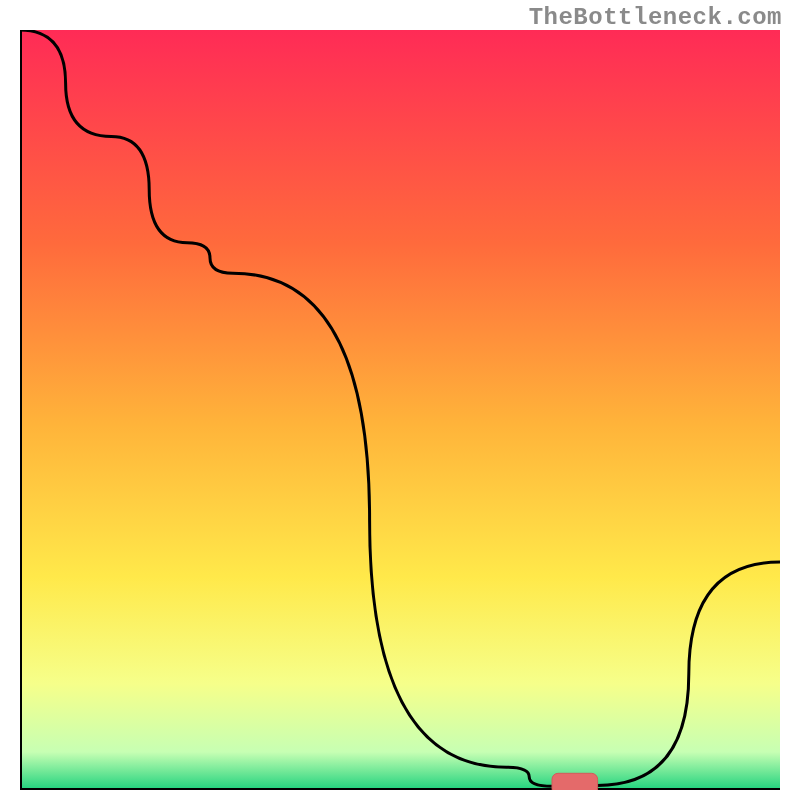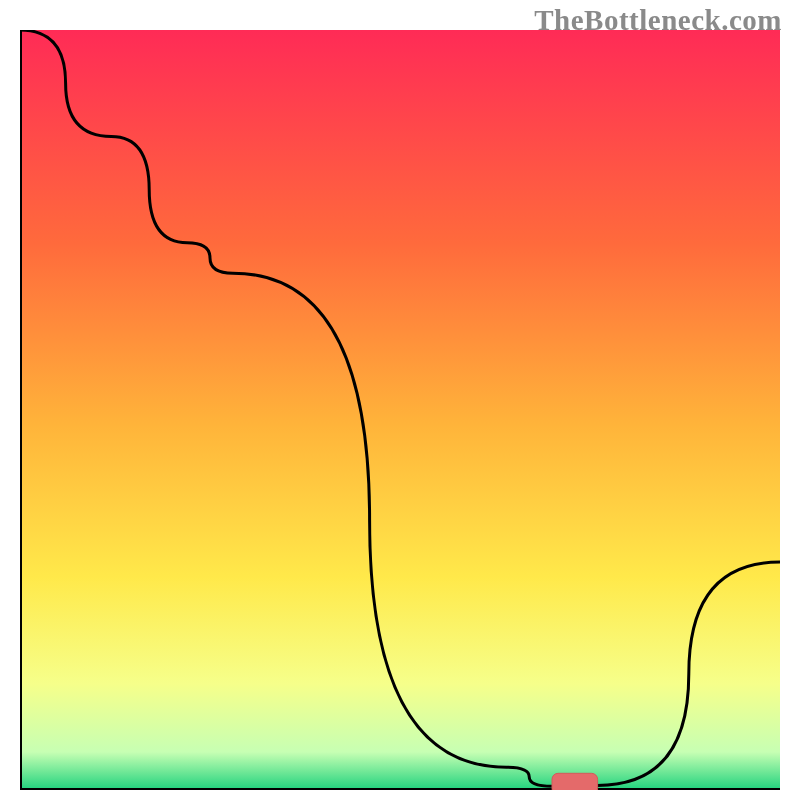--- a/index.html
+++ b/index.html
@@ -12,22 +12,22 @@
   }
   .frame {
     position: relative;
     width: 800px;
     height: 800px;
   }
   .watermark {
     position: absolute;
     top: 4px;
     right: 18px;
-    font-family: Liberation Serif, serif;
-    font-size: 29px;
+    font-family: Liberation Mono, monospace;
+    font-size: 24px;
     font-weight: 600;
     color: #8a8a8a;
     letter-spacing: 0.5px;
     z-index: 10;
   }
   .plot {
     position: absolute;
     left: 20px;
     top: 30px;
     width: 760px;

